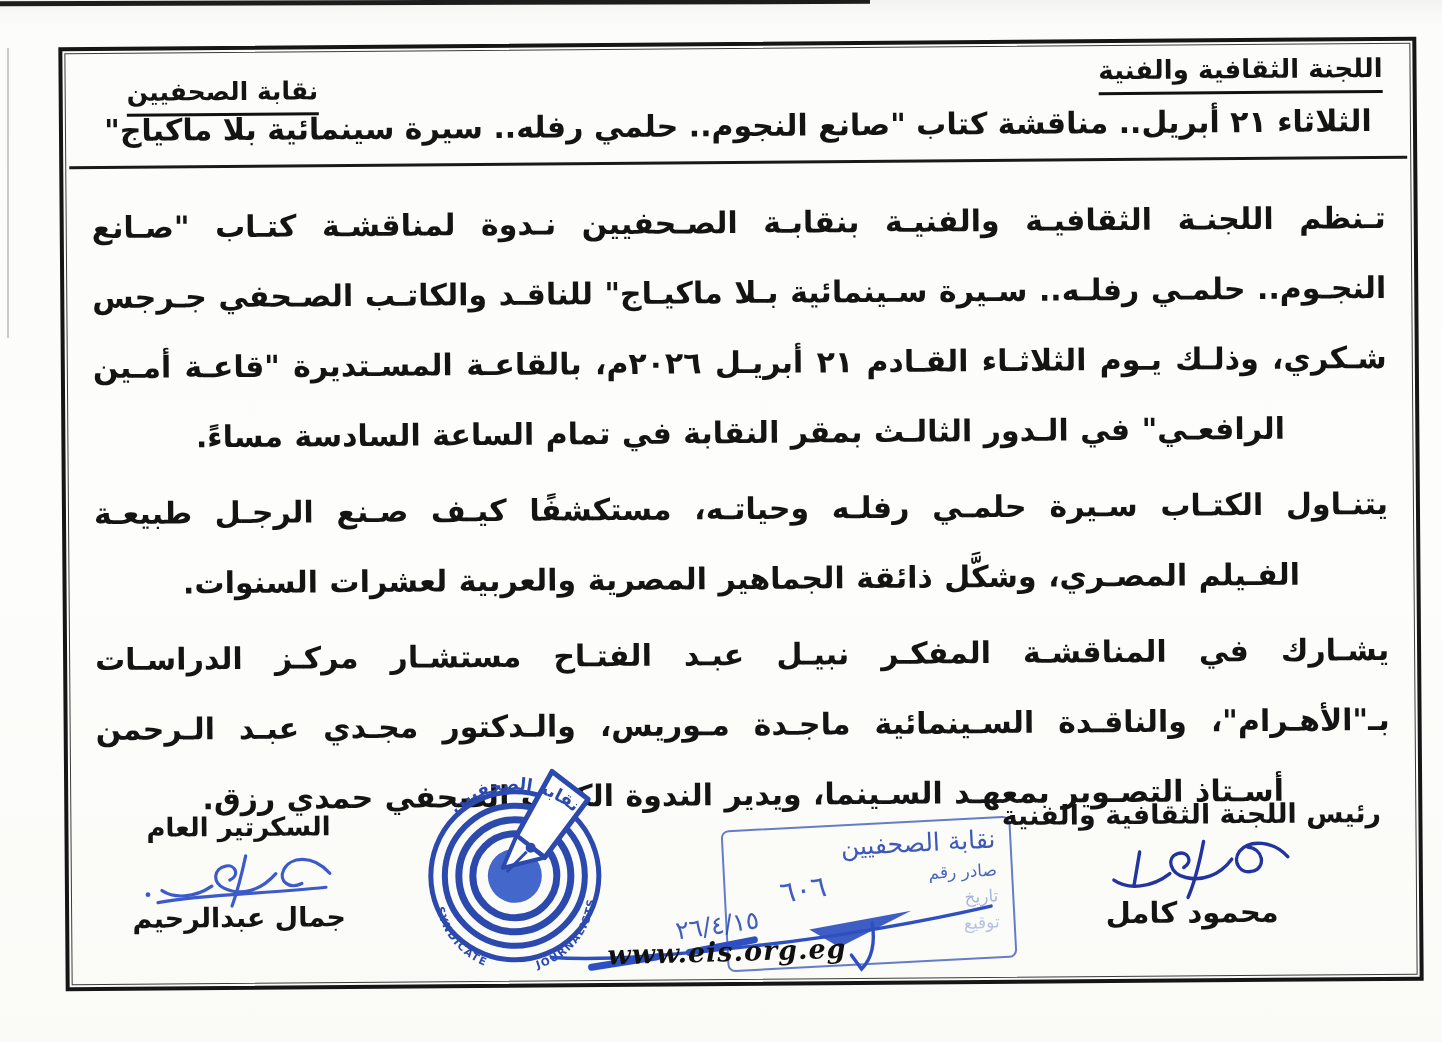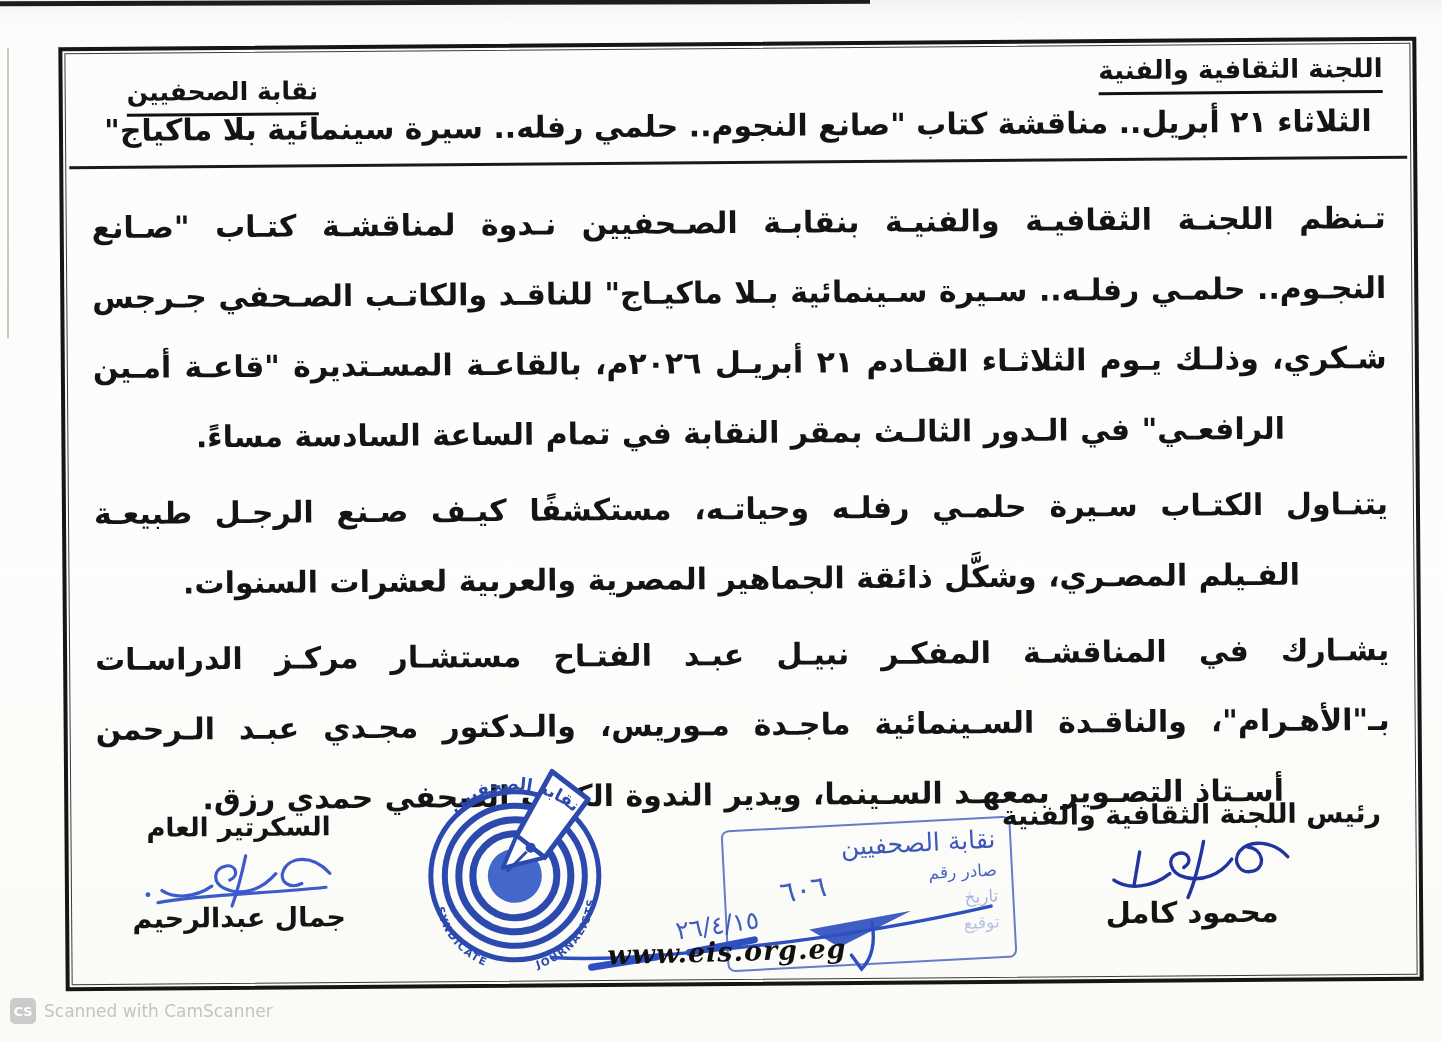--- a/index.html
+++ b/index.html
@@ -157,18 +157,14 @@
           <path d="M88,42 C70,56 46,58 32,48"></path>
           <path d="M122,10 C118,30 114,48 106,66"></path>
           <path d="M58,20 L52,54"></path>
         </g>
       </svg>
       <div class="sig-name" style="font-size:29px;">محمود كامل</div>
     </div>
 
   </div>
 
-  <div class="cs-footer">
-    <div class="cs-badge">CS</div>
-    <div class="cs-text">Scanned with CamScanner</div>
-  </div>
 
 </div>
 
 </body></html>

